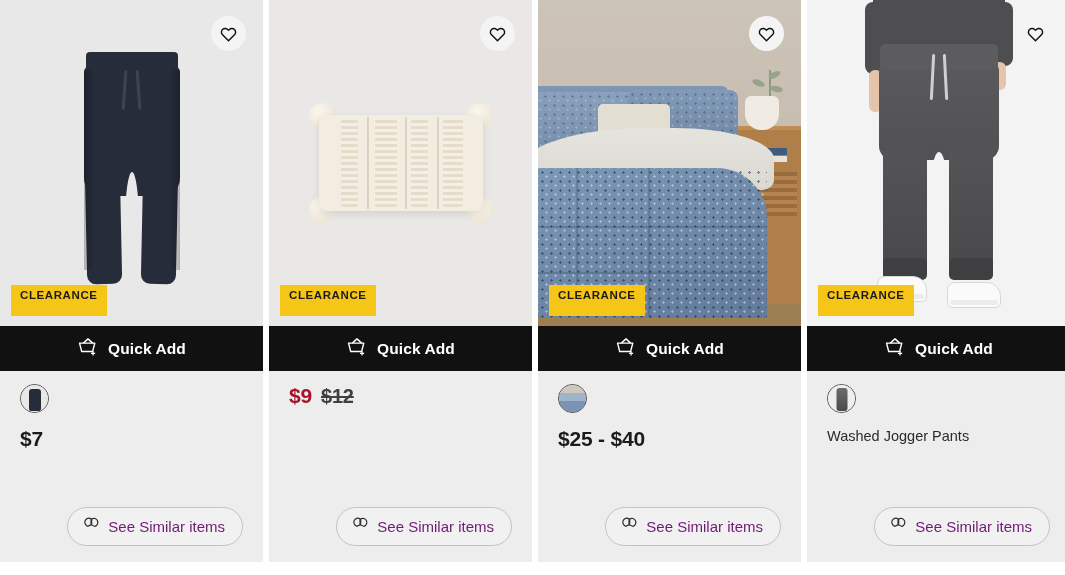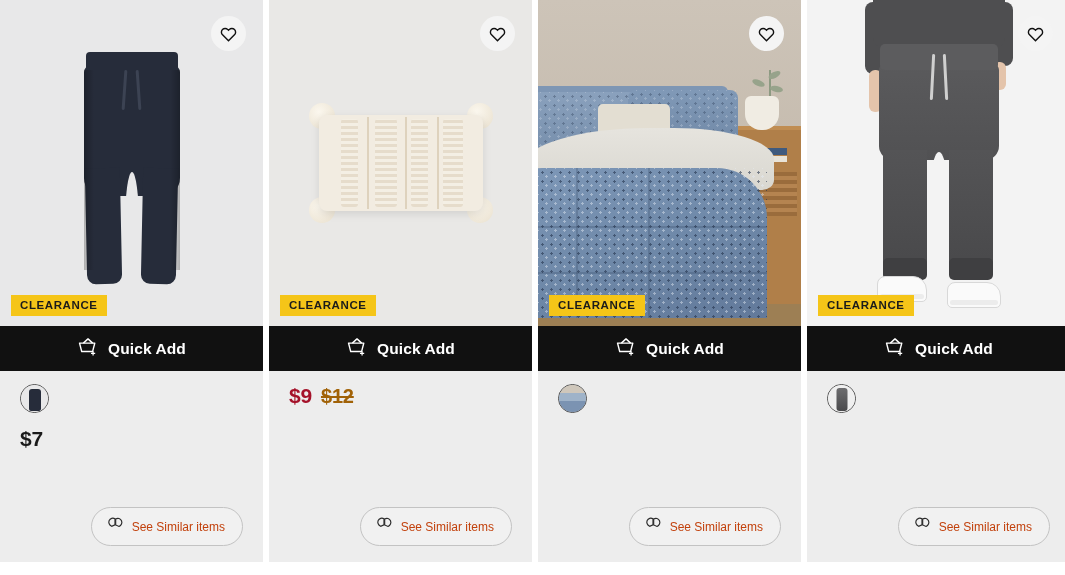--- a/index.html
+++ b/index.html
@@ -64,21 +64,21 @@
   
   .badge {
     position: absolute;
     left: 11px;
     bottom: 10px;
     background: #f5c518;
     color: #1b1b1b;
     font-size: 11.5px;
     letter-spacing: 0.6px;
     font-weight: 600;
-    padding: 5px 9px 5px 9px;
+    padding: 5px 9px 15px 9px;
     line-height: 1;
     z-index: 6;
     margin-top: 12px;
   }
 
   
   .quick-add {
     height: 45px;
     background: #111111;
     color: #ffffff;
@@ -134,21 +134,21 @@
   .price-now {
     font-size: 21px;
     font-weight: 700;
     color: #1b1b1b;
     letter-spacing: -0.2px;
   }
   .price-now.sale { color: #a5122a; }
   .price-was {
     font-size: 20px;
     font-weight: 700;
-    color: #a16207;
+    color: #404040;
     text-decoration: line-through;
     text-decoration-thickness: 2px;
     letter-spacing: -0.2px;
   }
 
   .similar-wrap {
     margin-top: auto;
     display: flex;
     justify-content: flex-end;
   }
@@ -156,22 +156,22 @@
     display: inline-flex;
     align-items: center;
     gap: 8px;
     border: 1px solid #c3c3c3;
     border-radius: 22px;
     background: #f1f1f1;
     padding: 9px 17px 9px 15px;
     cursor: pointer;
   }
   .similar .s-label {
-    font-size: 12px;
-    color: #c2410c;
+    font-size: 15px;
+    color: #701a75;
     white-space: nowrap;
   }
 
   
 
   
   .scene-pants1 { background: #e8e8e9; }
   .p1-waist {
     position: absolute; left: 50%; top: 52px; transform: translateX(-50%);
     width: 92px; height: 20px; background: #262c3a; border-radius: 4px 4px 0 0;
@@ -470,20 +470,23 @@
           <path d="M19 16.5v5M16.5 19h5" stroke-width="1.5"></path>
         </svg>
       </span>
       <span class="qa-label">Quick Add</span>
     </div>
 
     <div class="info">
       <div class="swatch">
         <div class="sw-img sw-bed"></div>
       </div>
+      <div class="price-row">
+        <span class="price-now">$25 - $40</span>
+      </div>
       <div class="similar-wrap">
         <div class="similar">
           <span>
             <svg width="17" height="15" viewBox="0 0 20 18" fill="none" stroke="#2b2b2b" stroke-width="1.4">
               <path d="M9.4 2.2c-2.6-1.6-5.8-.6-7 2s.2 5.7 3 6.9l4-1.8z"></path>
               <path d="M10.2 2.4c2.6-1.6 5.8-.6 7 2s-.2 5.7-3 6.9l-4-1.8z"></path>
             </svg>
           </span>
           <span class="s-label">See Similar items</span>
         </div>
@@ -533,20 +536,21 @@
           <path d="M19 16.5v5M16.5 19h5" stroke-width="1.5"></path>
         </svg>
       </span>
       <span class="qa-label">Quick Add</span>
     </div>
 
     <div class="info">
       <div class="swatch">
         <div class="sw-img sw-joggers"></div>
       </div>
+      <div class="title">Washed Jogger Pants</div>
       <div class="similar-wrap">
         <div class="similar">
           <span>
             <svg width="17" height="15" viewBox="0 0 20 18" fill="none" stroke="#2b2b2b" stroke-width="1.4">
               <path d="M9.4 2.2c-2.6-1.6-5.8-.6-7 2s.2 5.7 3 6.9l4-1.8z"></path>
               <path d="M10.2 2.4c2.6-1.6 5.8-.6 7 2s-.2 5.7-3 6.9l-4-1.8z"></path>
             </svg>
           </span>
           <span class="s-label">See Similar items</span>
         </div>

